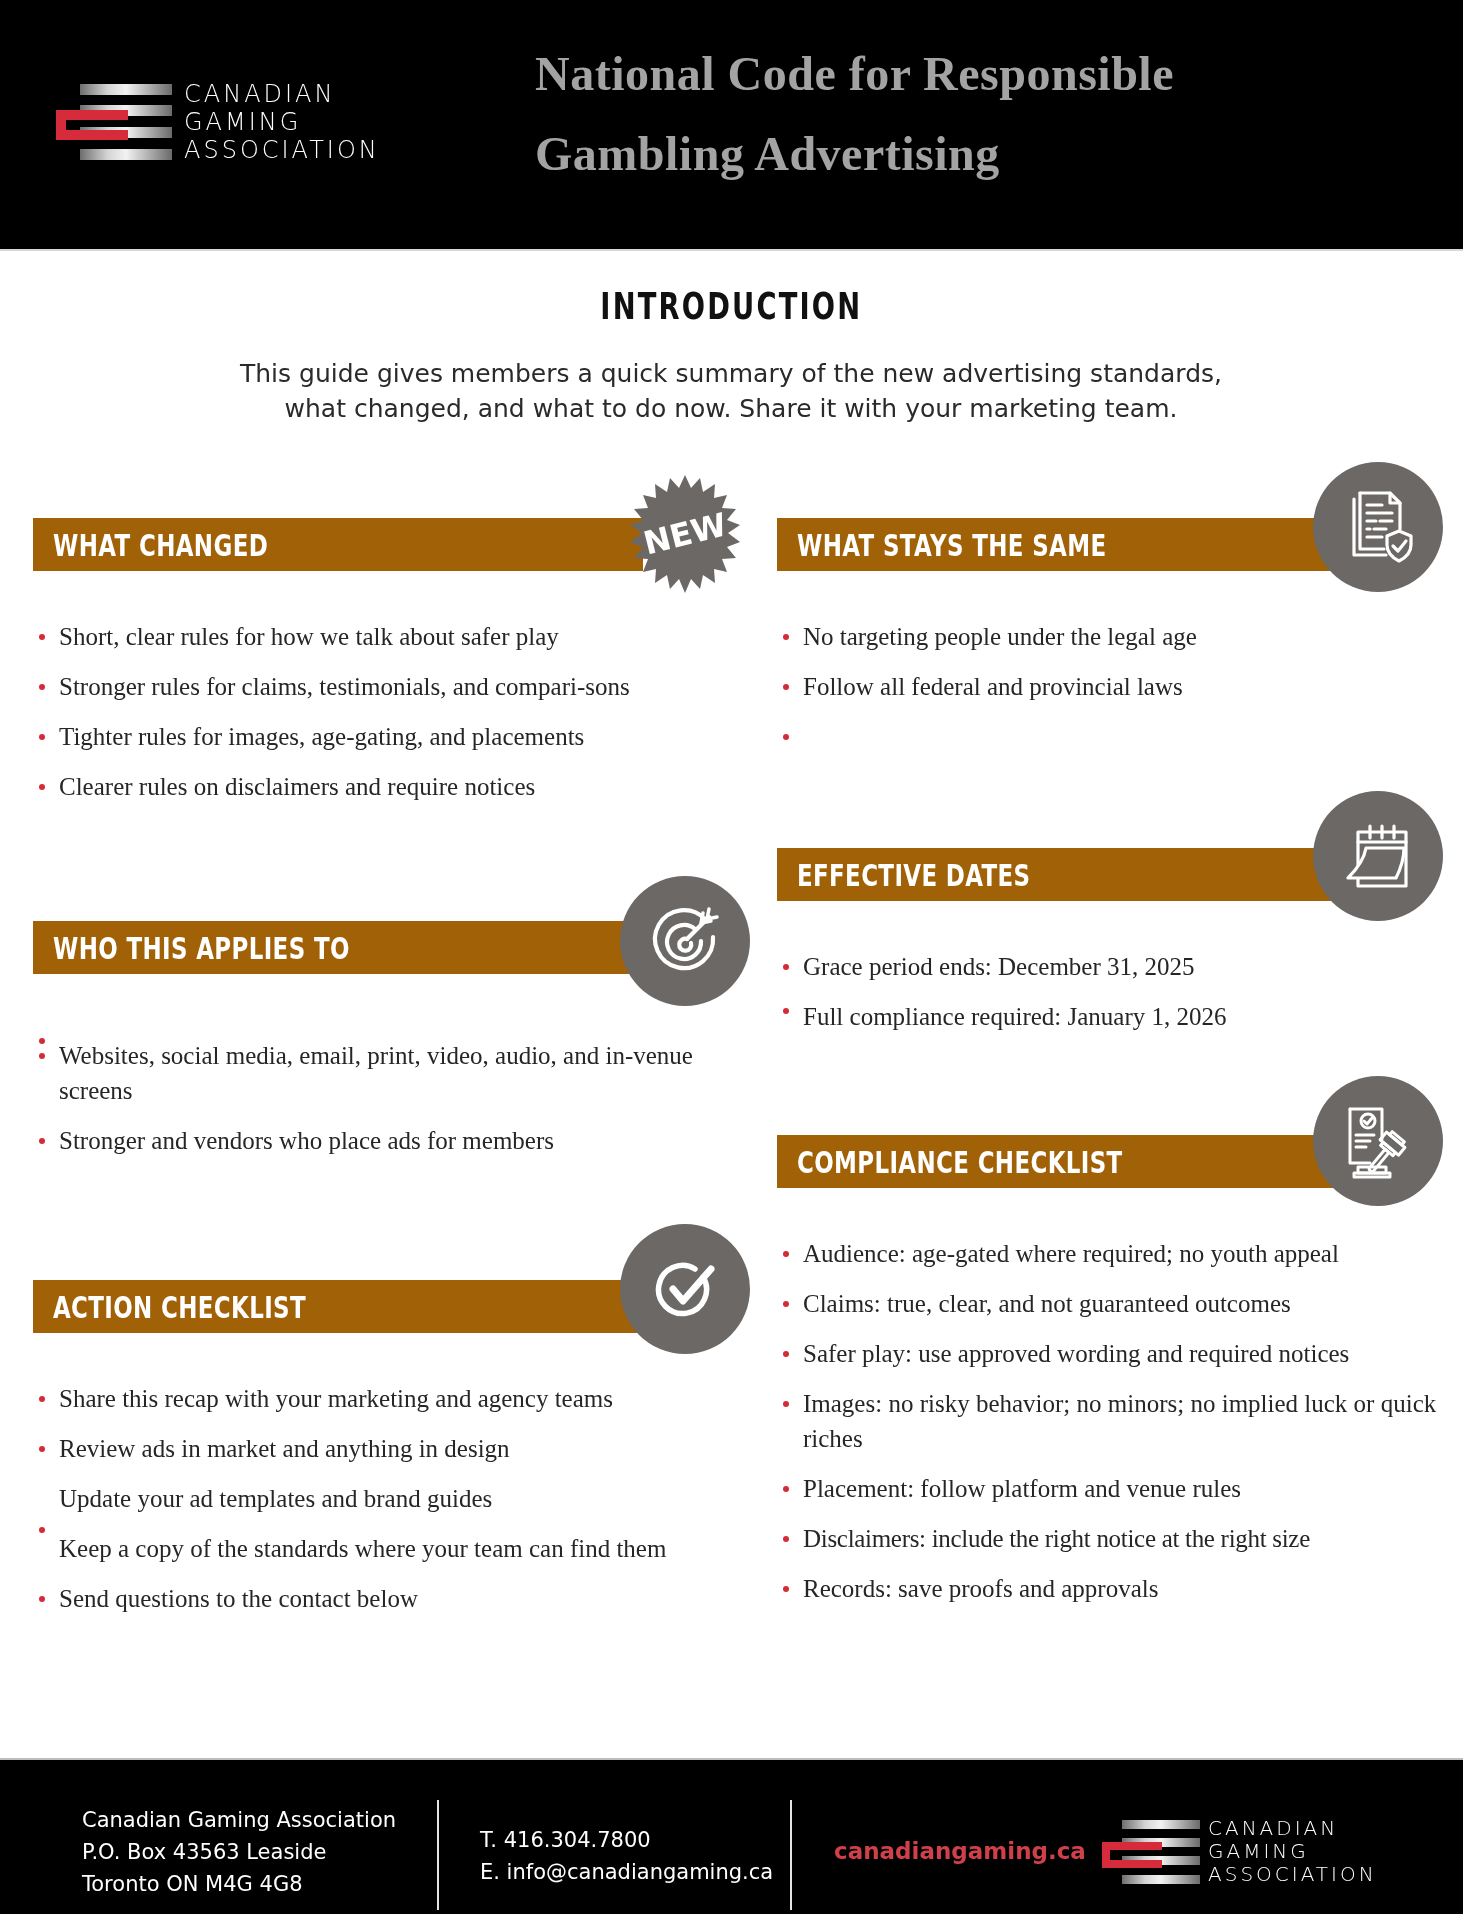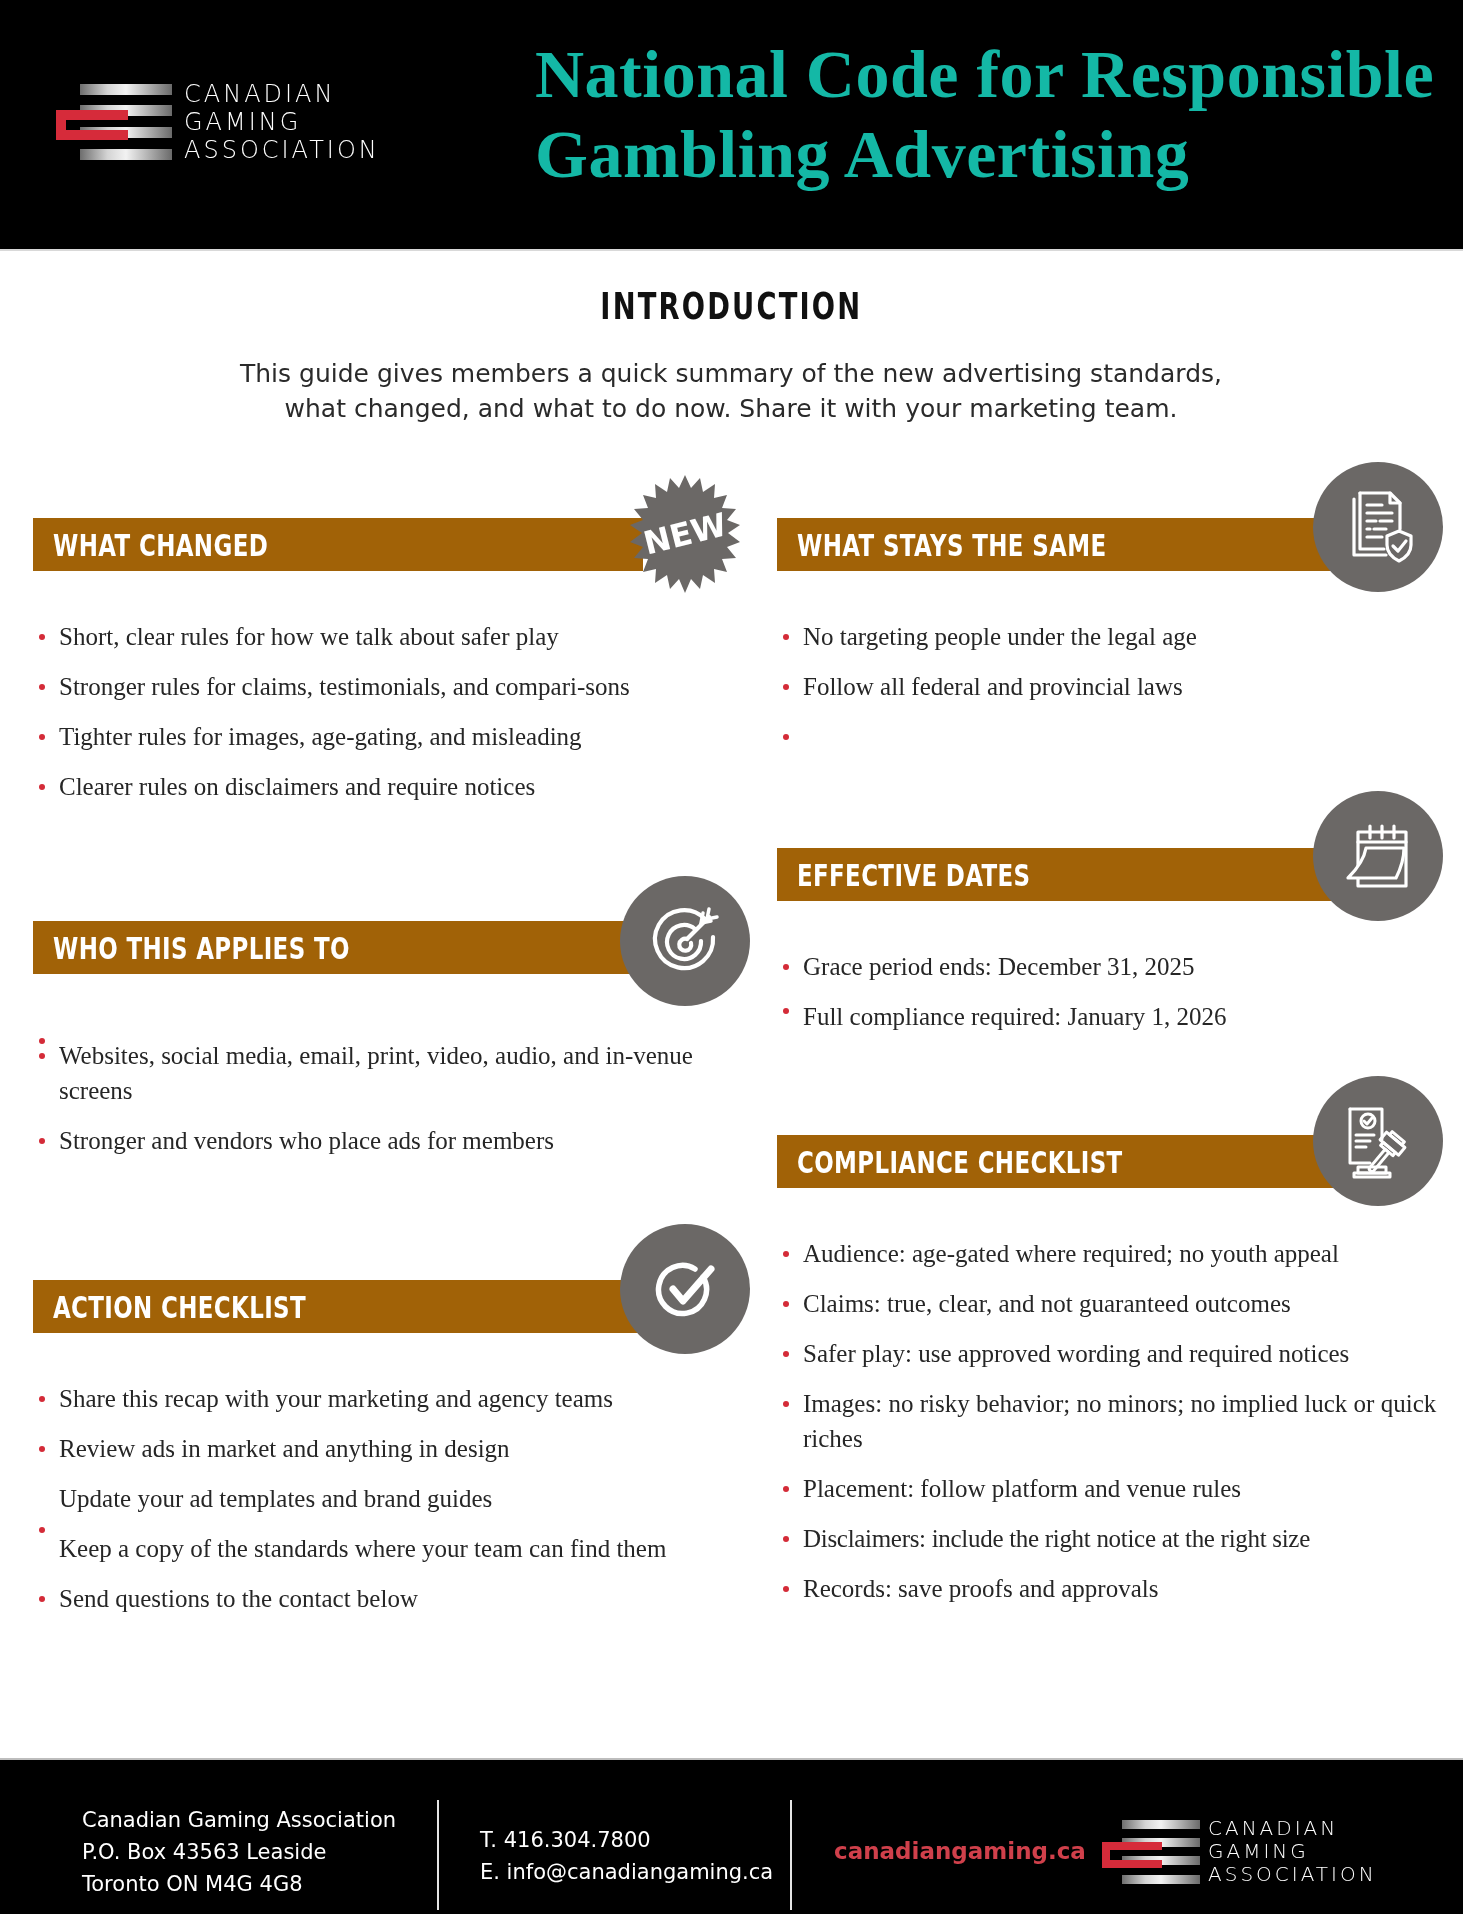--- a/index.html
+++ b/index.html
@@ -15,22 +15,22 @@
   .logo-mark .bar { position: absolute; left: 0; height: 11px;
     background: linear-gradient(90deg, #6e6e6e 0%, #d4d4d4 30%, #f2f2f2 50%, #bdbdbd 70%, #6a6a6a 100%); }
   .logo-mark .cbox { position: absolute; border: 10px solid #d62b3a; border-right: none; }
   .logo-mark .cfill { position: absolute; background: #d62b3a; }
   .logo-text { display: flex; flex-direction: column; color: #ffffff; font-family: "DejaVu Sans", sans-serif; letter-spacing: 3px; }
 
   .header .logo { left: 80px; top: 80px; }
   .header .logo-mark { width: 92px; height: 76px; }
   .header .logo-text { margin-left: 12px; font-size: 24px; line-height: 28px; font-weight: 300; }
 
-  .doc-title { position: absolute; left: 535px; top: 34px; color: #14b8a6; font-family: "Liberation Serif", "DejaVu Serif", serif;
-    font-size: 68px; line-height: 80px; letter-spacing: 0.5px; }
+  .doc-title { position: absolute; left: 535px; top: 34px; color: #a3a3a3; font-family: "Liberation Serif", "DejaVu Serif", serif;
+    font-size: 48px; line-height: 80px; letter-spacing: 0.5px; }
   .doc-title span { display: block; }
 
   
   .intro-heading { position: absolute; left: 0; width: 1463px; top: 284px; text-align: center;
     font-family: "DejaVu Sans", sans-serif; font-weight: bold; font-size: 38px; letter-spacing: 3px;
     transform: scaleX(0.72); transform-origin: 731px 0; color: #111; }
   .intro-text { position: absolute; left: 231px; width: 1000px; top: 356px; text-align: center;
     font-family: "DejaVu Sans", sans-serif; font-size: 25px; line-height: 35px; color: #2a2a2a; }
   .intro-text span { display: block; }
 
@@ -106,21 +106,21 @@
 </div>
 <div class="burst" style="left:620px;top:466px;">
   <svg width="130" height="136" viewBox="0 0 130 136">
     <polygon fill="#6b6866" points="65,0 71,13 80,3 83,17 95,9 94,23 107,20 102,33 116,34 107,45 120,50 108,58 120,67 107,72 116,83 102,84 107,97 94,94 95,108 83,100 80,114 71,104 65,118 59,104 50,114 47,100 35,108 36,94 23,97 28,84 14,83 23,72 10,67 22,58 10,50 23,45 14,34 28,33 23,20 36,23 35,9 47,17 50,3 59,13" transform="translate(0,9)"></polygon>
   </svg>
   <span class="burst-label">NEW</span>
 </div>
 <ul class="bullets" style="left:33px;top:607px;width:700px;">
   <li><span class="dot"></span><span>Short, clear rules for how we talk about safer play</span></li>
   <li style="width:690px;"><span class="dot"></span><span>Stronger rules for claims, testimonials, and compari-sons</span></li>
-  <li><span class="dot"></span><span>Tighter rules for images, age-gating, and misleading</span></li>
+  <li><span class="dot"></span><span>Tighter rules for images, age-gating, and placements</span></li>
   <li><span class="dot"></span><span>Clearer rules on disclaimers and require notices</span></li>
 </ul>
 
 <div class="section" style="left:777px;top:518px;">
   <div class="sec-bar" style="width:560px;">
     <span class="sec-title">WHAT STAYS THE SAME</span>
   </div>
 </div>
 <div class="sec-icon" style="left:1313px;top:462px;">
   <svg viewBox="0 0 84 84" fill="none" stroke="#fff" stroke-width="3.2" stroke-linejoin="round" stroke-linecap="round">

